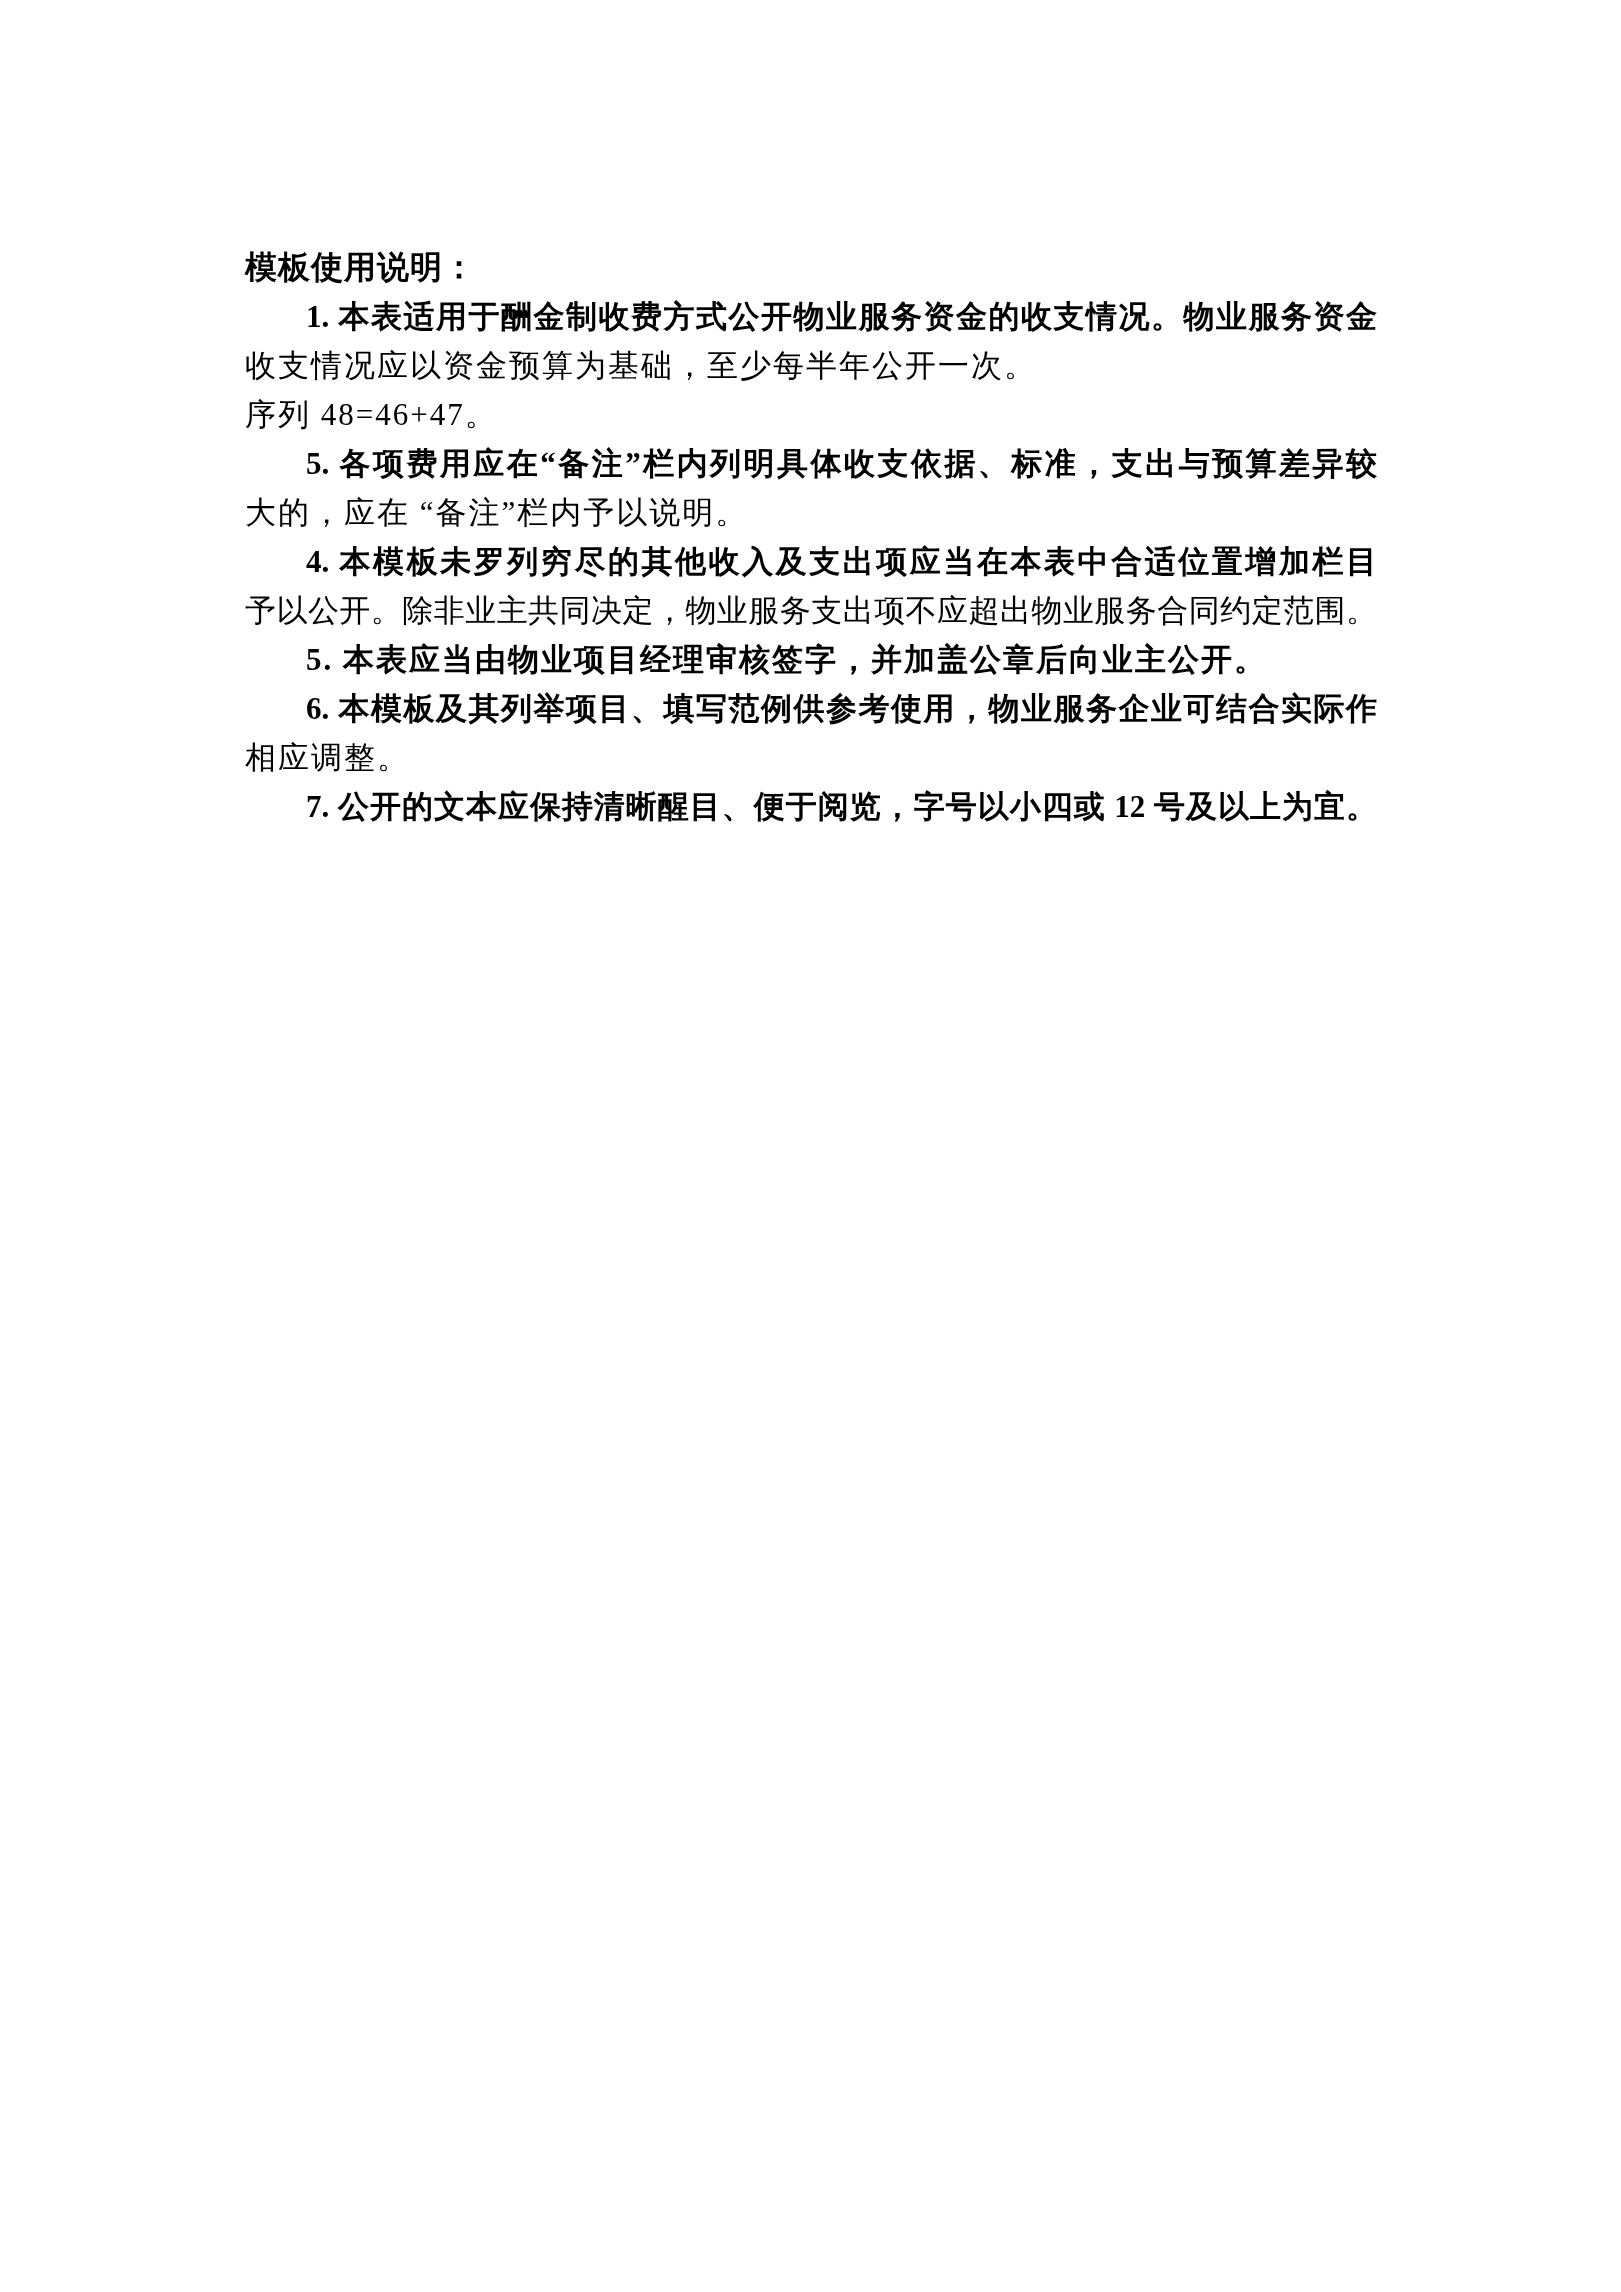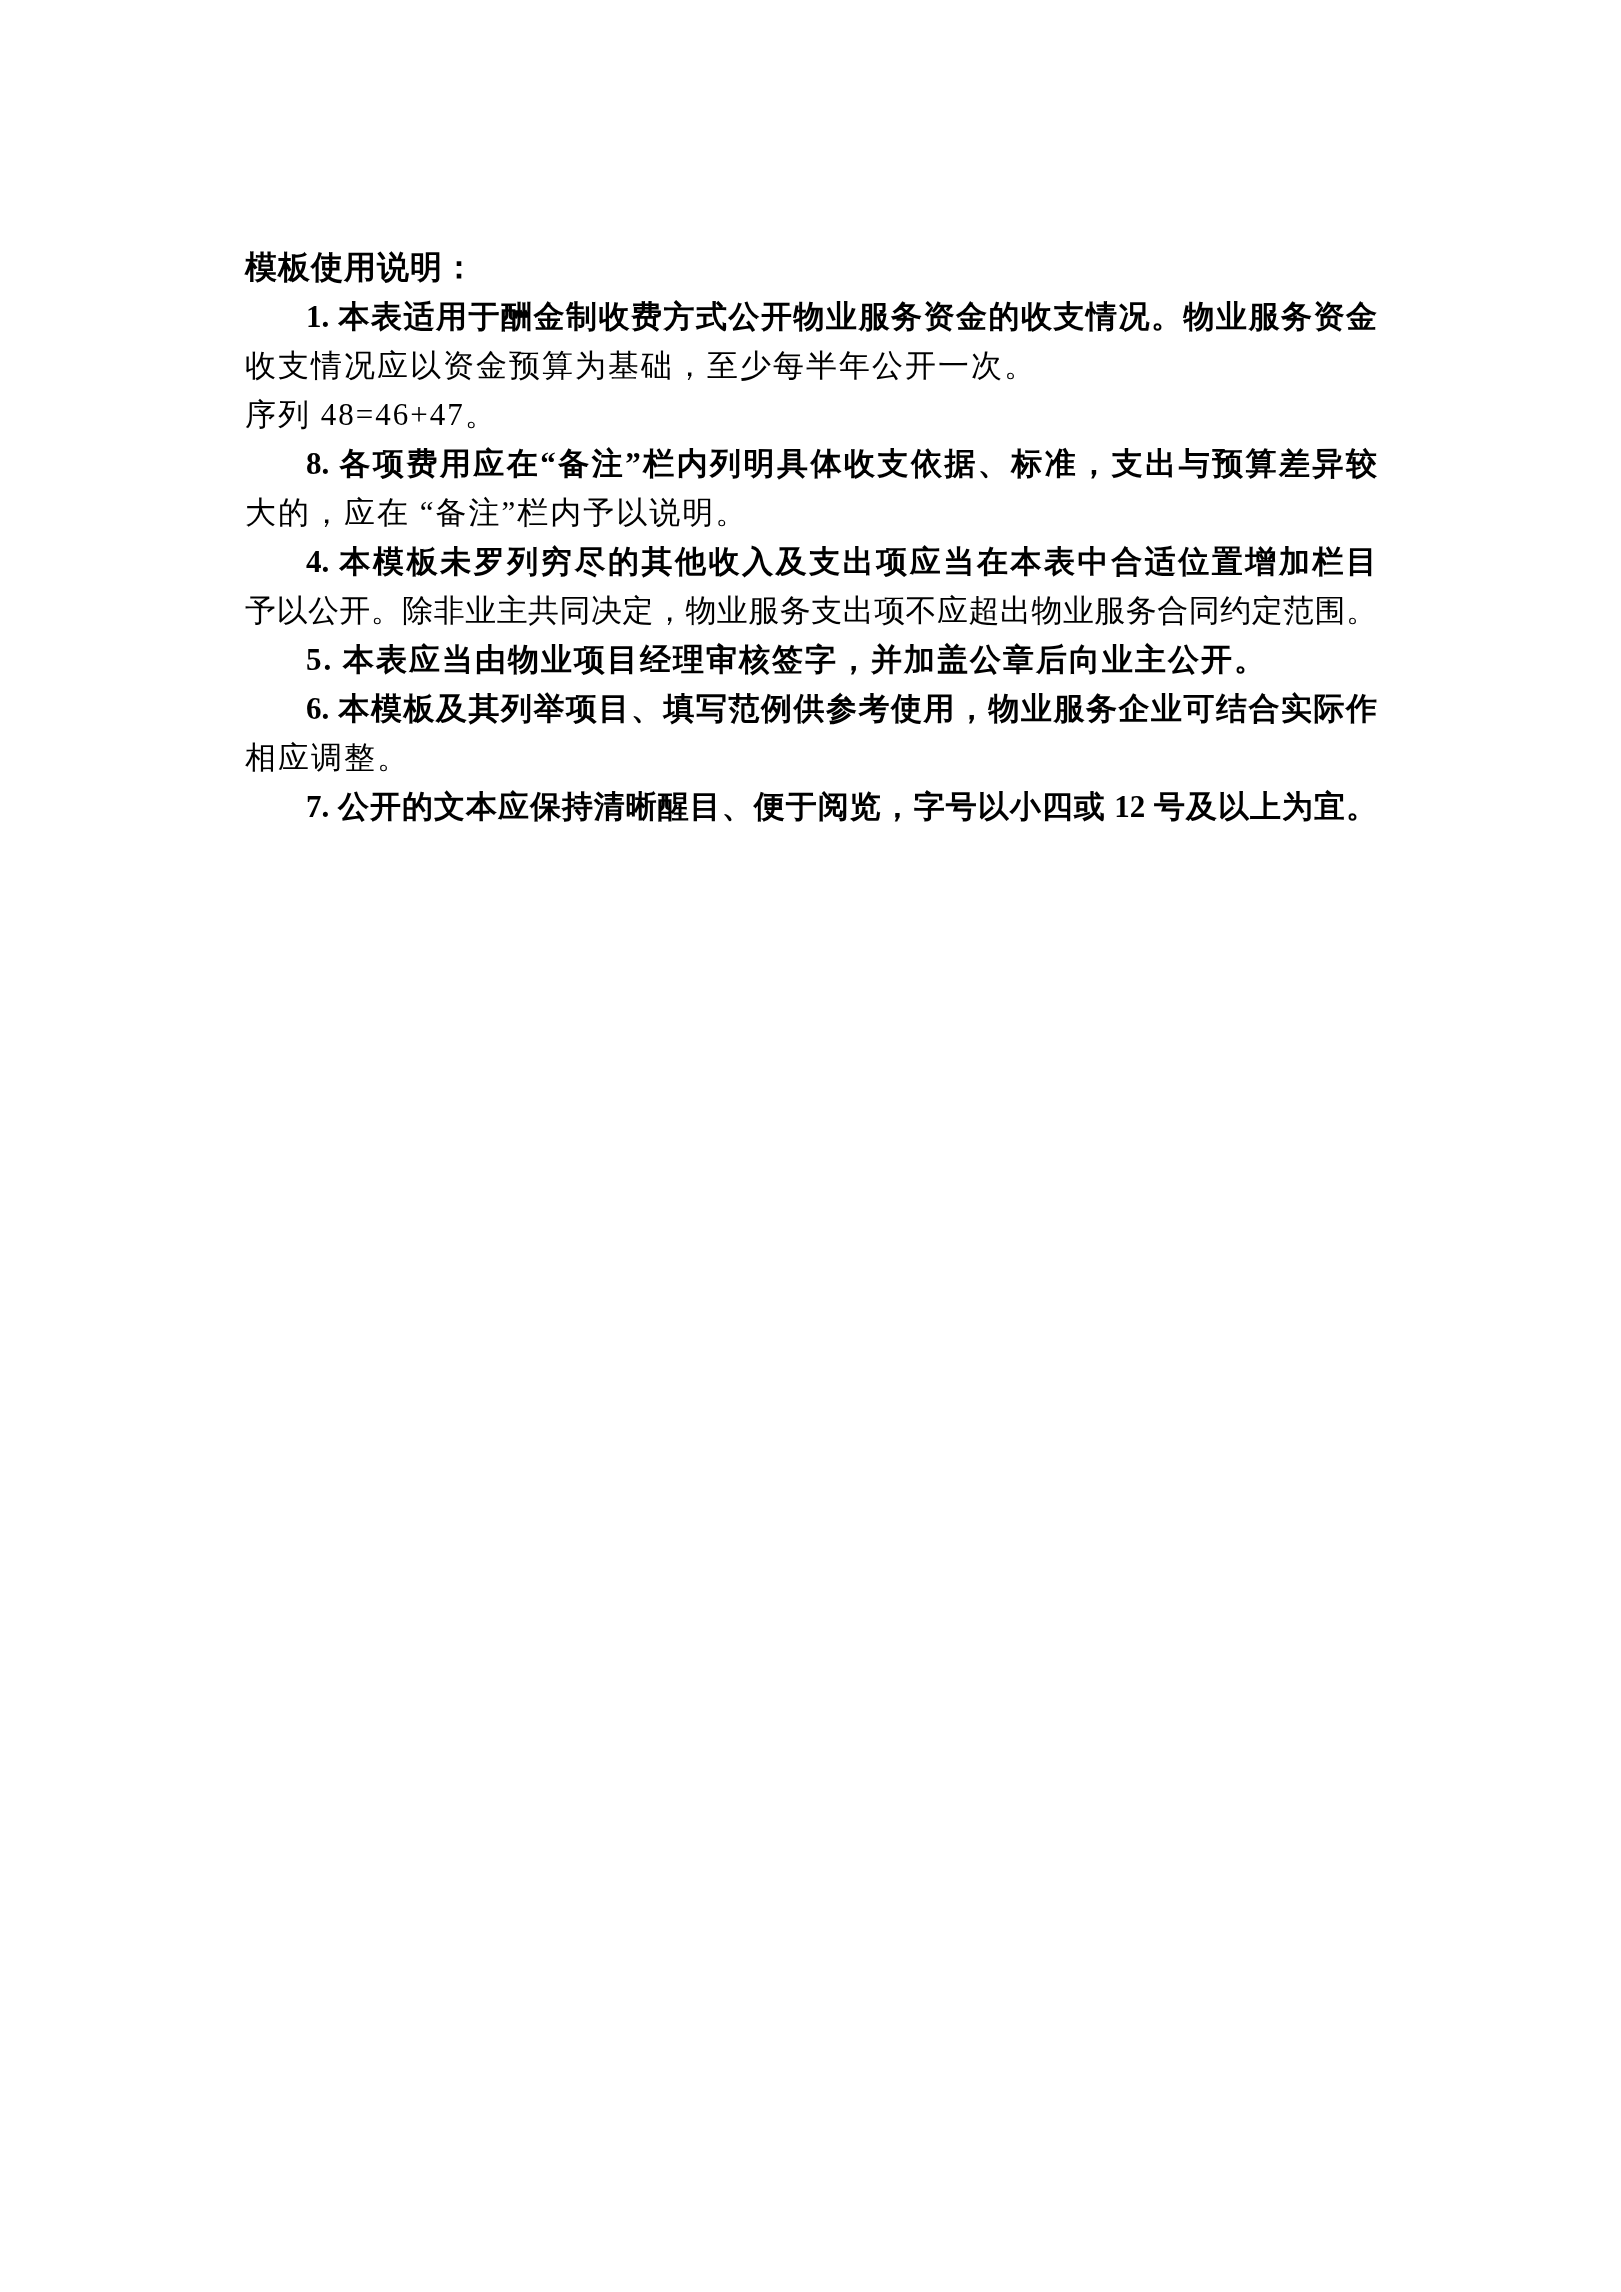--- a/index.html
+++ b/index.html
@@ -65,21 +65,21 @@
 
   <div class="content">
 
     <div class="ln heading">模板使用说明：</div>
 
     <div class="ln indent fill">1. 本表适用于酬金制收费方式公开物业服务资金的收支情况。物业服务资金</div>
     <div class="ln">收支情况应以资金预算为基础，至少每半年公开一次。</div>
 
     <div class="ln">序列 48=46+47。</div>
 
-    <div class="ln indent fill">8. 各项费用应在“备注”栏内列明具体收支依据、标准，支出与预算差异较</div>
+    <div class="ln indent fill">5. 各项费用应在“备注”栏内列明具体收支依据、标准，支出与预算差异较</div>
     <div class="ln">大的，应在 “备注”栏内予以说明。</div>
 
     <div class="ln indent fill">4. 本模板未罗列穷尽的其他收入及支出项应当在本表中合适位置增加栏目</div>
     <div class="ln fill">予以公开。除非业主共同决定，物业服务支出项不应超出物业服务合同约定范围。</div>
 
     <div class="ln indent">5. 本表应当由物业项目经理审核签字，并加盖公章后向业主公开。</div>
 
     <div class="ln indent fill">6. 本模板及其列举项目、填写范例供参考使用，物业服务企业可结合实际作</div>
     <div class="ln">相应调整。</div>
 

